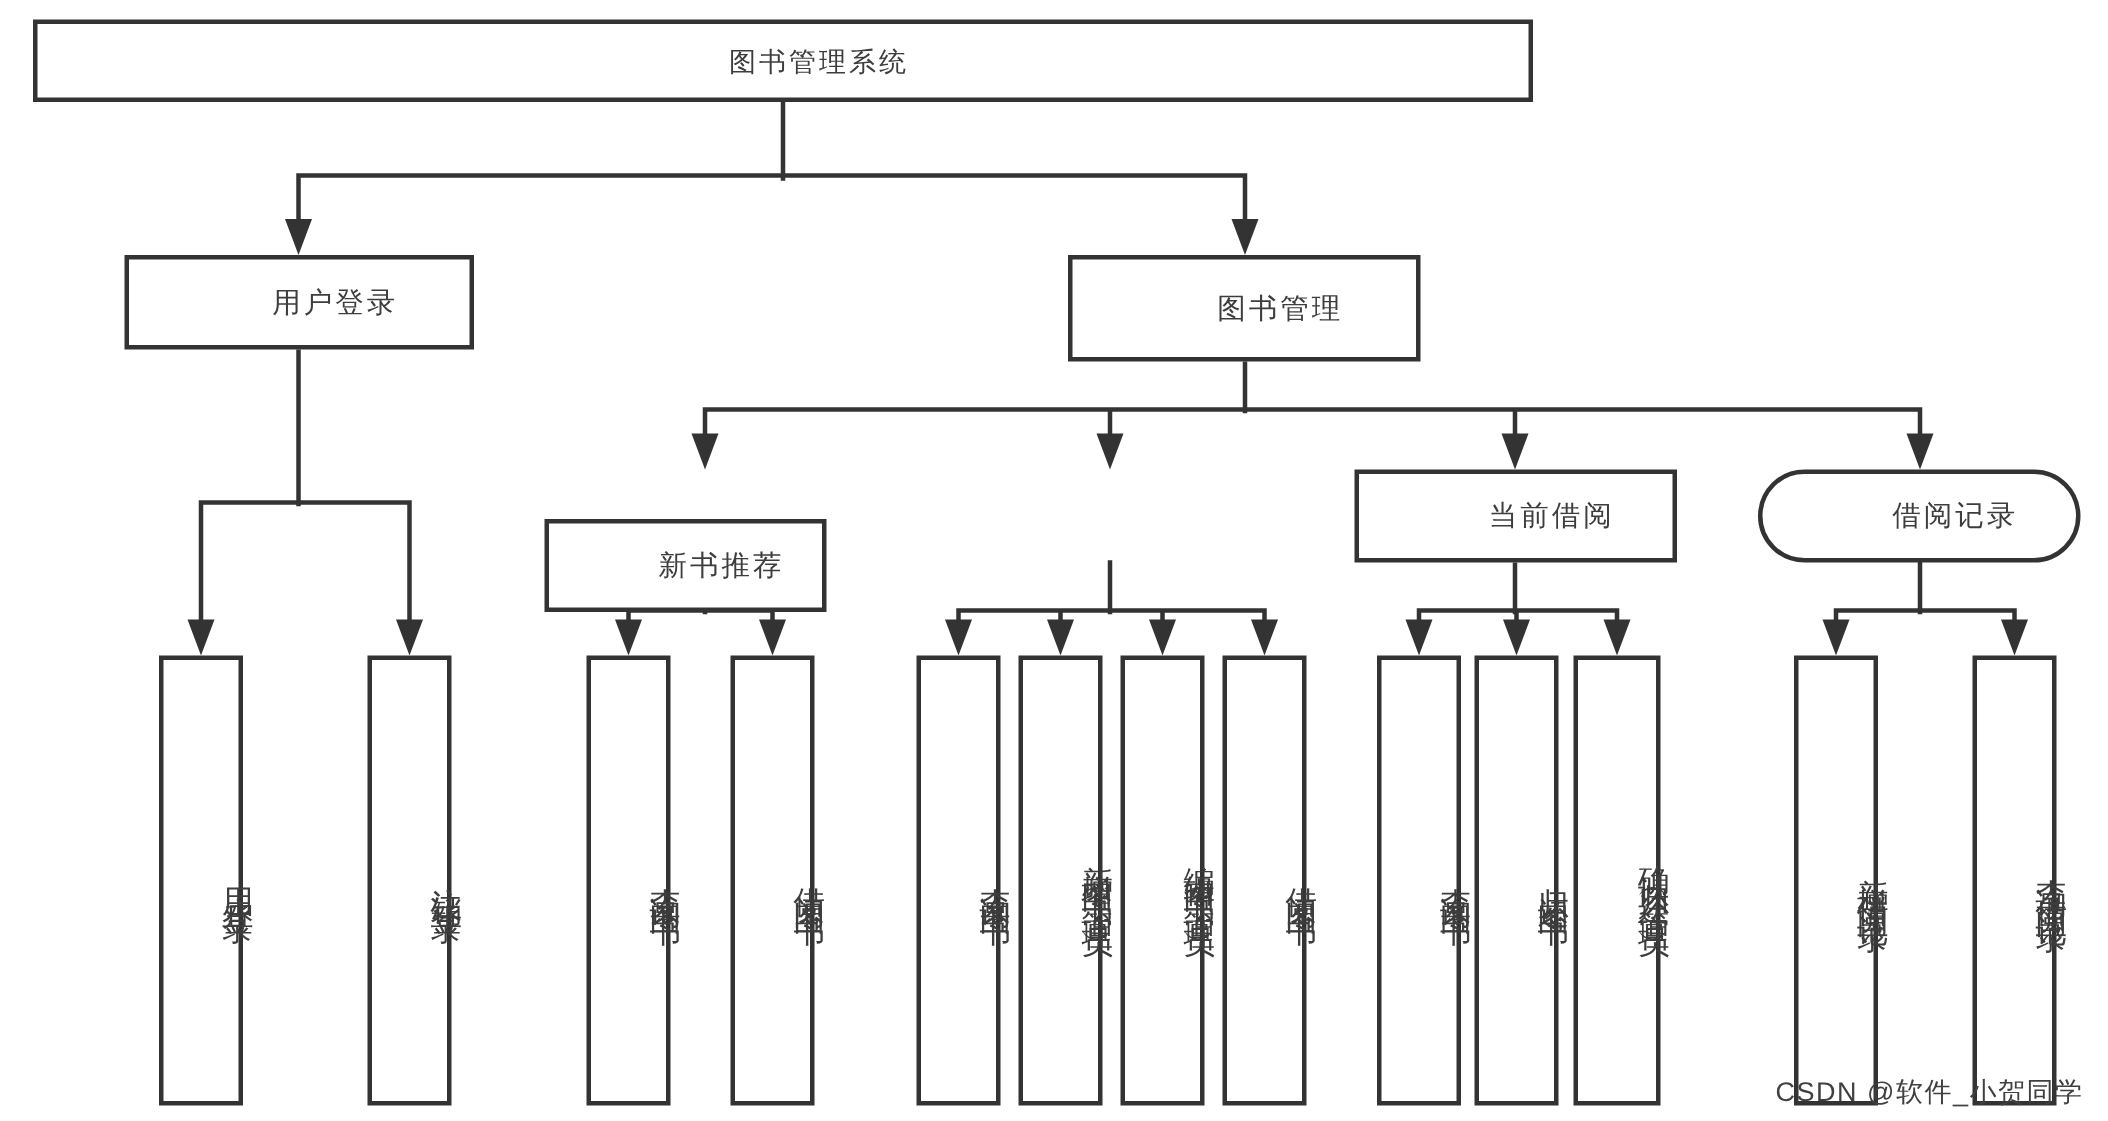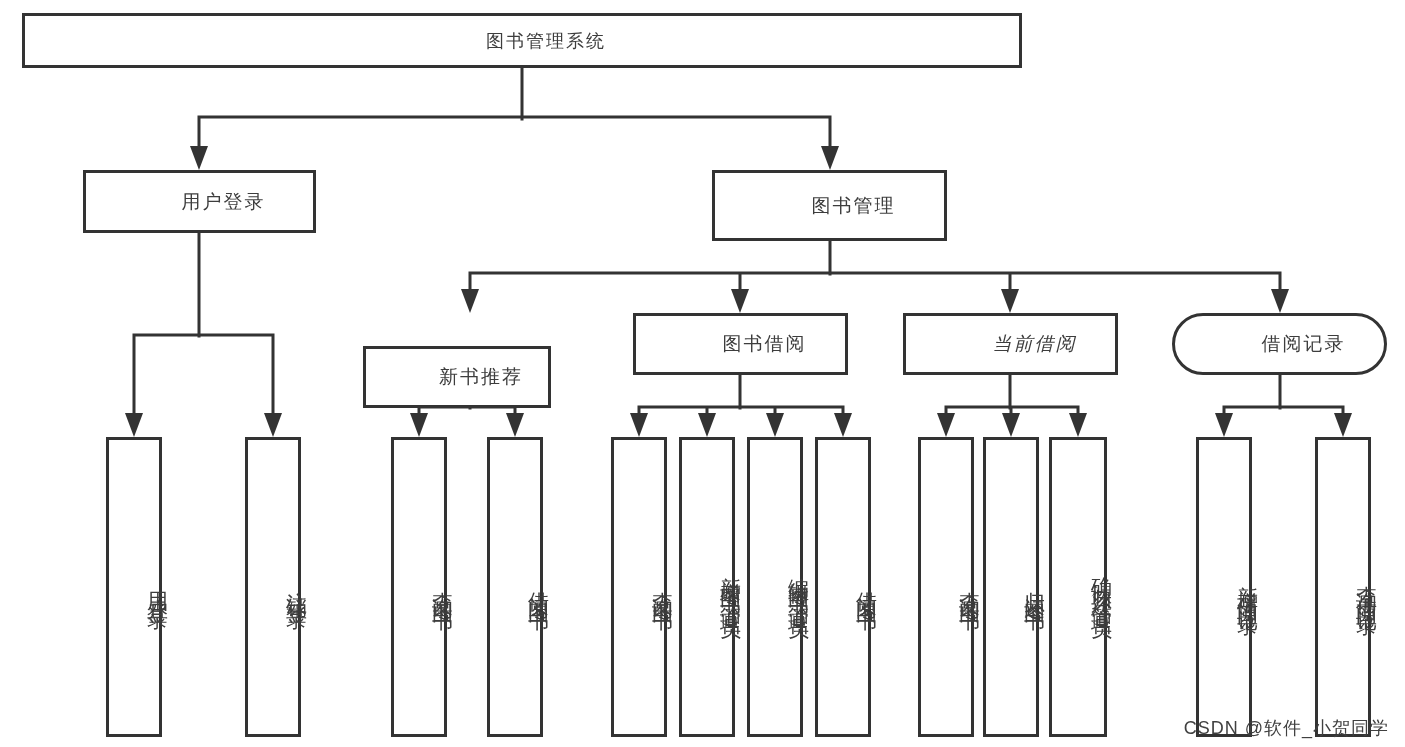--- a/index.html
+++ b/index.html
@@ -101,22 +101,21 @@
       <polygon points="1334,413 1352,413 1343,437"></polygon>
     </g>
   </svg>
 
   <div class="box h root" style="left:22px; top:13px; width:1000px; height:55px;">图书管理系统</div>
 
   <div class="box h" style="left:83px; top:170px; width:233px; height:63px;">用户登录</div>
   <div class="box h" style="left:712px; top:170px; width:235px; height:71px;">图书管理</div>
 
   <div class="box h" style="left:363px; top:313px; width:188px; height:62px;margin-top:33px;">新书推荐</div>
-  <div class="box h" style="left:633px; top:313px; width:215px; height:62px;">图书借阅</div>
-  <div class="box h" style="left:903px; top:313px; width:215px; height:62px;font-style:italic;">当前借阅</div>
+  <div class="box h" style="left:903px; top:313px; width:215px; height:62px;">当前借阅</div>
   <div class="box h" style="left:1172px; top:313px; width:215px; height:62px;border-radius:31px;">借阅记录</div>
 
   <div class="box v" style="left:106px; top:437px; width:56px; height:300px;">用户登录</div>
   <div class="box v" style="left:245px; top:437px; width:56px; height:300px;">注销登录</div>
 
   <div class="box v" style="left:391px; top:437px; width:56px; height:300px;">查询图书</div>
   <div class="box v" style="left:487px; top:437px; width:56px; height:300px;">借阅图书</div>
 
   <div class="box v" style="left:611px; top:437px; width:56px; height:300px;">查询图书</div>
   <div class="box v" style="left:679px; top:437px; width:56px; height:300px;">新增图书（管理员）</div>

